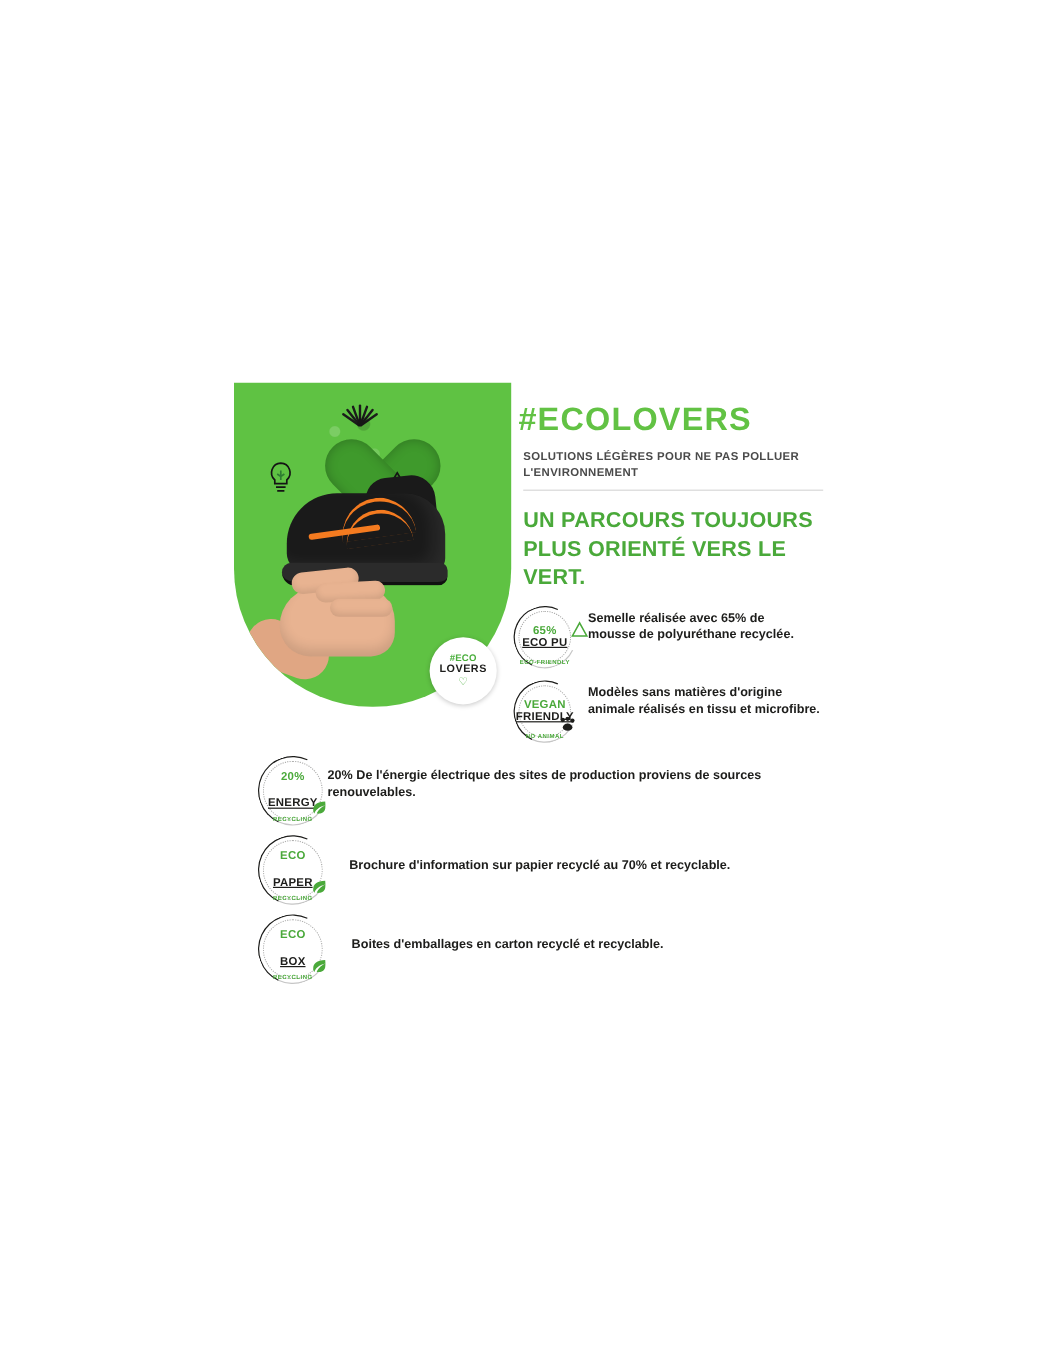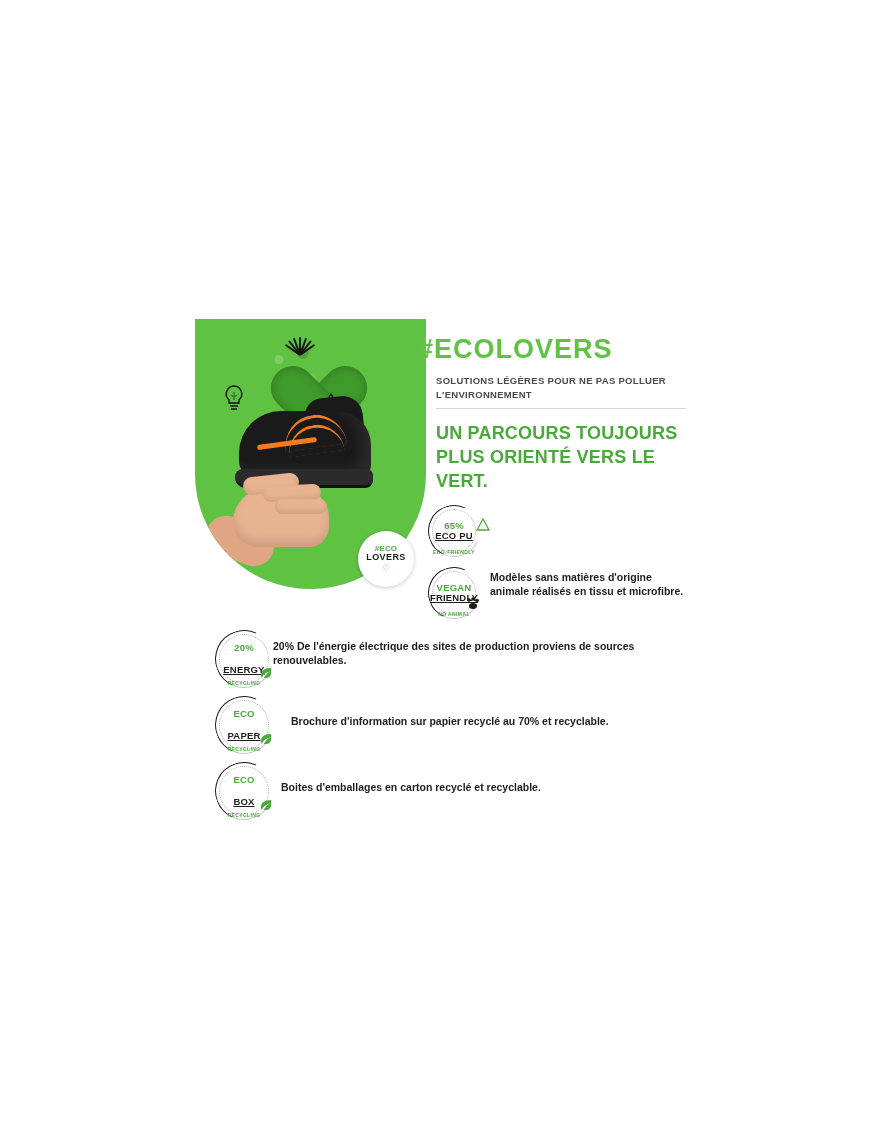--- a/index.html
+++ b/index.html
@@ -245,21 +245,21 @@
   }
   .seal-eco .l3 {
     font-size: 9px;
     color: #4caf3e;
     margin-top: 2px;
   }
 
   
   .headline {
     position: absolute;
-    left: 418px;
+    left: 432px;
     top: 334px;
     font-size: 27px;
     font-weight: 800;
     letter-spacing: 1px;
     color: #62c244;
   }
   .subhead {
     position: absolute;
     left: 436px;
     top: 374px;
@@ -311,21 +311,21 @@
   .f1 { left: 428px; top: 505px; width: 260px; }
   .f2 { left: 428px; top: 567px; width: 265px; }
   .f3 { left: 215px; top: 630px; width: 470px; }
   .f4 { left: 215px; top: 696px; width: 470px; }
   .f5 { left: 215px; top: 762px; width: 470px; }
 
   .f1 .txt { margin-left: 10px; margin-top: 3px; width: 180px; }
   .f2 .txt { margin-left: 10px; margin-top: 3px; width: 198px; }
   .f3 .txt { margin-top: 9px; width: 392px; }
   .f4 .txt { margin-left: 18px; margin-top: 18px; width: 400px; }
-  .f5 .txt { margin-left: 8px; margin-top: 18px; width: 400px; }
+  .f5 .txt { margin-left: 20px; margin-top: 18px; width: 400px; }
 
   
   .stamp {
     width: 52px;
     height: 52px;
     border-radius: 50%;
     position: relative;
     display: flex;
     flex-direction: column;
     align-items: center;
@@ -485,20 +485,21 @@
         <span class="t1 green">65%</span>
         <span class="t2 dark">ECO PU</span>
         <span class="sub">ECO-FRIENDLY</span>
         <span class="tri">
           <svg width="16" height="15" viewBox="0 0 16 15" fill="none" stroke="#4aa93a" stroke-width="1.3">
             <path d="M8 2l6 11H2L8 2z"></path>
           </svg>
         </span>
       </div>
     </div>
+    <div class="txt">Semelle réalisée avec 65% de mousse de polyuréthane recyclée.</div>
   </div>
 
   <div class="feature f2">
     <div class="badge">
       <div class="stamp">
         <span class="ring"></span>
           <span class="ring2"></span>
         <span class="t1 green">VEGAN</span>
         <span class="t2 dark">FRIENDLY</span>
         <span class="sub">NO ANIMAL</span>

